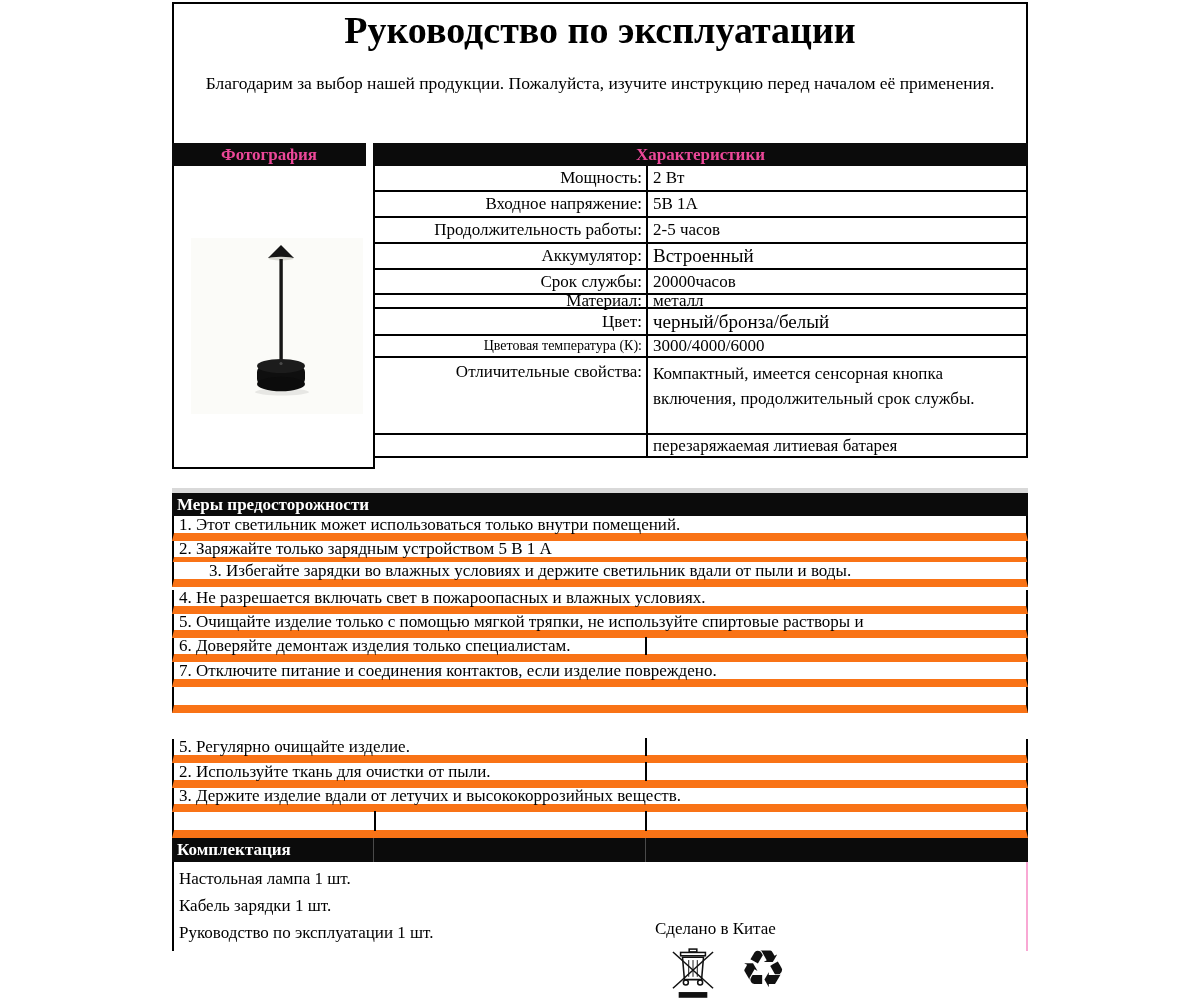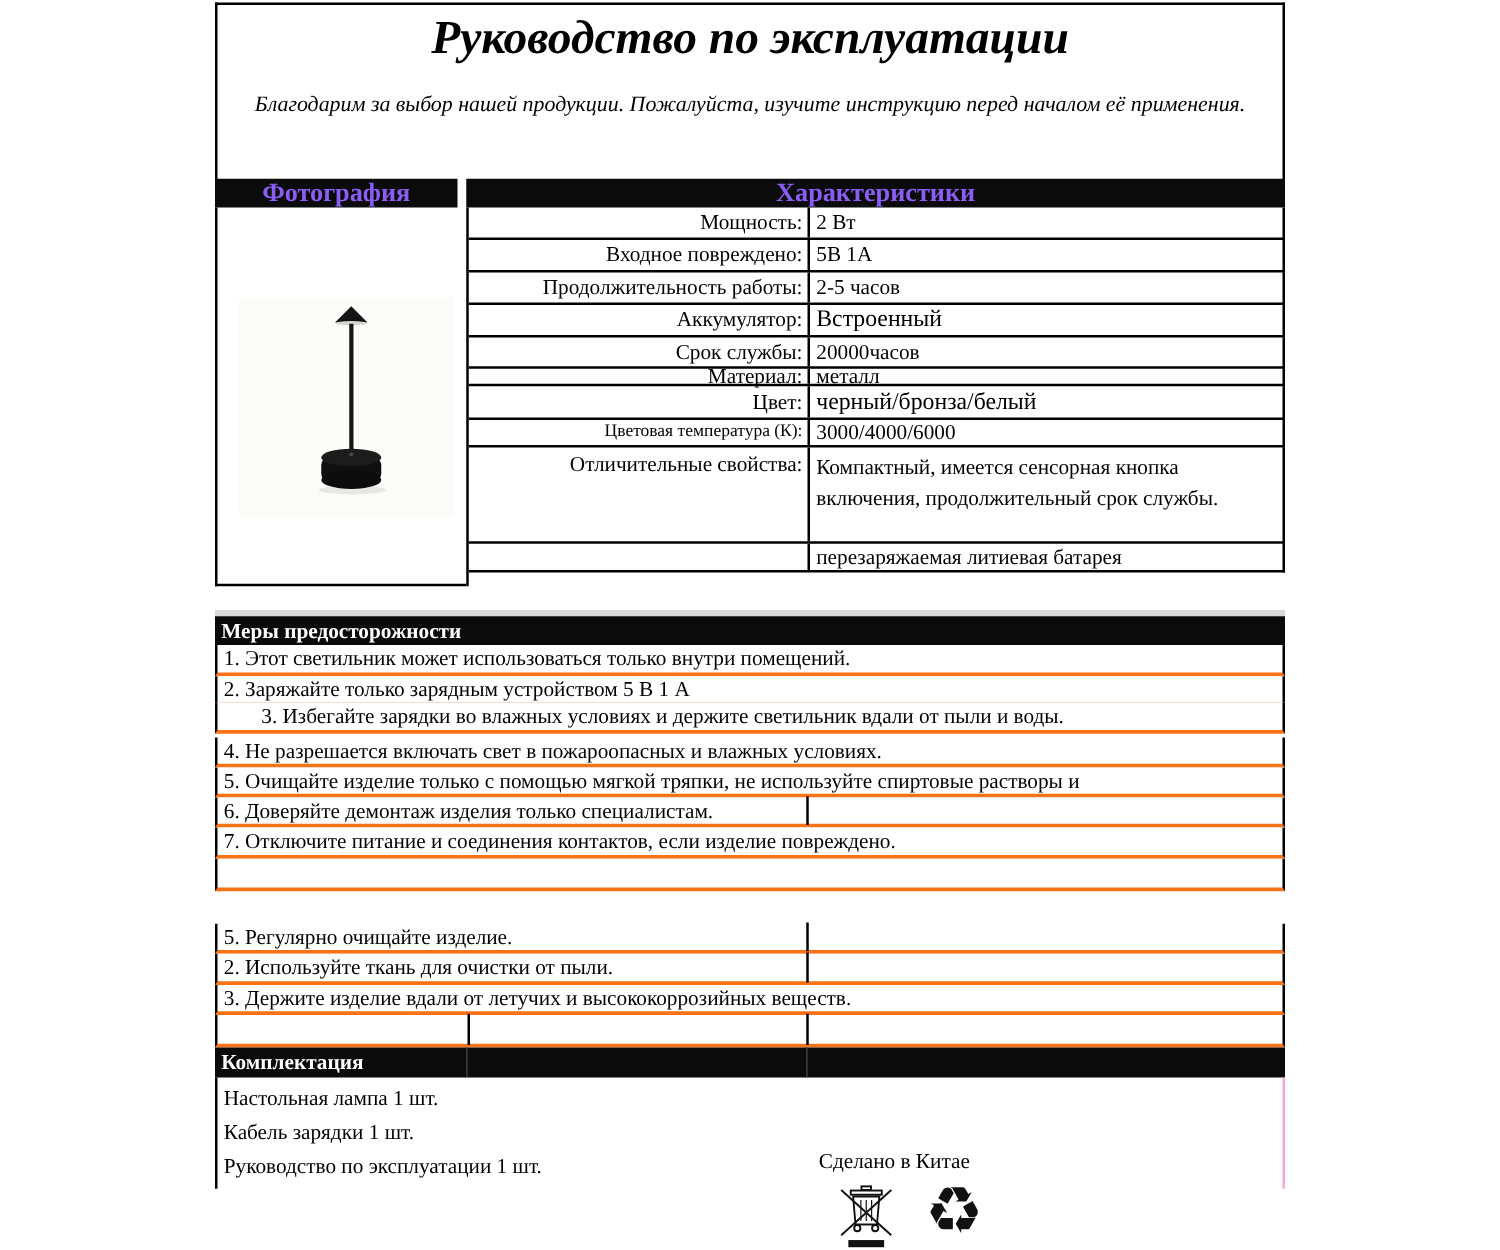--- a/index.html
+++ b/index.html
@@ -2,28 +2,28 @@
 <html><head>
 <meta charset="utf-8">
 <style>
   html,body{margin:0;padding:0;background:#ffffff;}
   .page{position:relative;width:1200px;height:1000px;background:#ffffff;overflow:hidden;
         font-family:"Liberation Serif","DejaVu Serif",serif;color:#000;}
   .doc{position:absolute;left:172px;top:0;width:856px;height:1000px;}
 
   
   .title-block{position:absolute;left:0;top:2px;width:852px;height:141px;
-               border:2px solid #000;border-bottom:none;text-align:center;font-style:italic;}
+               border:2px solid #000;border-bottom:none;text-align:center;}
   .title-block h1{margin:4px 0 0 0;font-size:38px;font-weight:bold;letter-spacing:0px;}
   .intro{margin:14px auto 0 auto;width:800px;font-size:17.5px;line-height:35px;}
 
   
   .col-header{position:absolute;left:0;top:143px;width:856px;height:23px;}
-  .hcell{position:absolute;top:0;height:23px;background:#0b0b0b;color:#8b5cf6;
-         font-weight:bold;font-size:21px;display:flex;align-items:center;justify-content:center;}
+  .hcell{position:absolute;top:0;height:23px;background:#0b0b0b;color:#ec4899;
+         font-weight:bold;font-size:17px;display:flex;align-items:center;justify-content:center;}
   .photo-h{left:0;width:194px;}
   .specs-h{left:201px;width:655px;}
 
   
   .photo-cell{position:absolute;left:0;top:166px;width:201px;height:303px;
               border-left:2px solid #000;border-bottom:2px solid #000;box-sizing:border-box;}
   .spec-rows{position:absolute;left:201px;top:166px;width:655px;height:303px;
              border-left:2px solid #000;box-sizing:border-box;}
   .srow{position:relative;width:100%;box-sizing:border-box;display:flex;
         border-bottom:2px solid #000;border-right:2px solid #000;}
@@ -48,21 +48,21 @@
   
   .bar{position:absolute;left:0;width:856px;height:23px;background:#0b0b0b;color:#fff;
        font-weight:bold;font-size:17px;display:flex;align-items:center;padding-left:5px;
        box-sizing:border-box;}
   .safety-bar{top:493px;}
   .pkg-bar{top:838px;height:24px;}
   .seam{position:absolute;top:0;width:1px;height:100%;background:#4a4a4a;}
 
   
   .trow{position:absolute;left:0;width:856px;box-sizing:border-box;
-        border-left:2px solid #000;border-right:2px solid #000;border-bottom:3px solid #f97316;
+        border-left:2px solid #000;border-right:2px solid #000;border-bottom:8px solid #f97316;
         font-size:17px;display:flex;align-items:center;padding-left:5px;background:#fff;}
   .vline{position:absolute;top:-1px;bottom:-1px;width:2px;background:#000;}
 
   
   .saf1{top:516px;height:25px;} .saf2{top:541px;height:24px;} .saf3{top:562px;height:25px;padding-left:35px;}
   .saf4{top:590px;height:24px;} .saf5{top:614px;height:24px;} .saf6{top:638px;height:24px;}
   .saf7{top:662px;height:25px;} .saf8{top:687px;height:26px;}
 
   
   .svc-h{top:755px;height:28px;background:#d9d9d9;font-weight:bold;border-top:2px solid #000;}
@@ -109,21 +109,21 @@
         <circle cx="107" cy="197.5" r="1.6" fill="#4a4a4a"></circle>
       </svg>
     </div>
 
     <div class="spec-rows">
       <div class="srow">
         <div class="slabel">Мощность:</div>
         <div class="svalue">2 Вт</div>
       </div>
       <div class="srow">
-        <div class="slabel">Входное повреждено:</div>
+        <div class="slabel">Входное напряжение:</div>
         <div class="svalue">5В 1А</div>
       </div>
       <div class="srow">
         <div class="slabel">Продолжительность работы:</div>
         <div class="svalue">2-5 часов</div>
       </div>
       <div class="srow">
         <div class="slabel">Аккумулятор:</div>
         <div class="svalue">Встроенный</div>
       </div>

